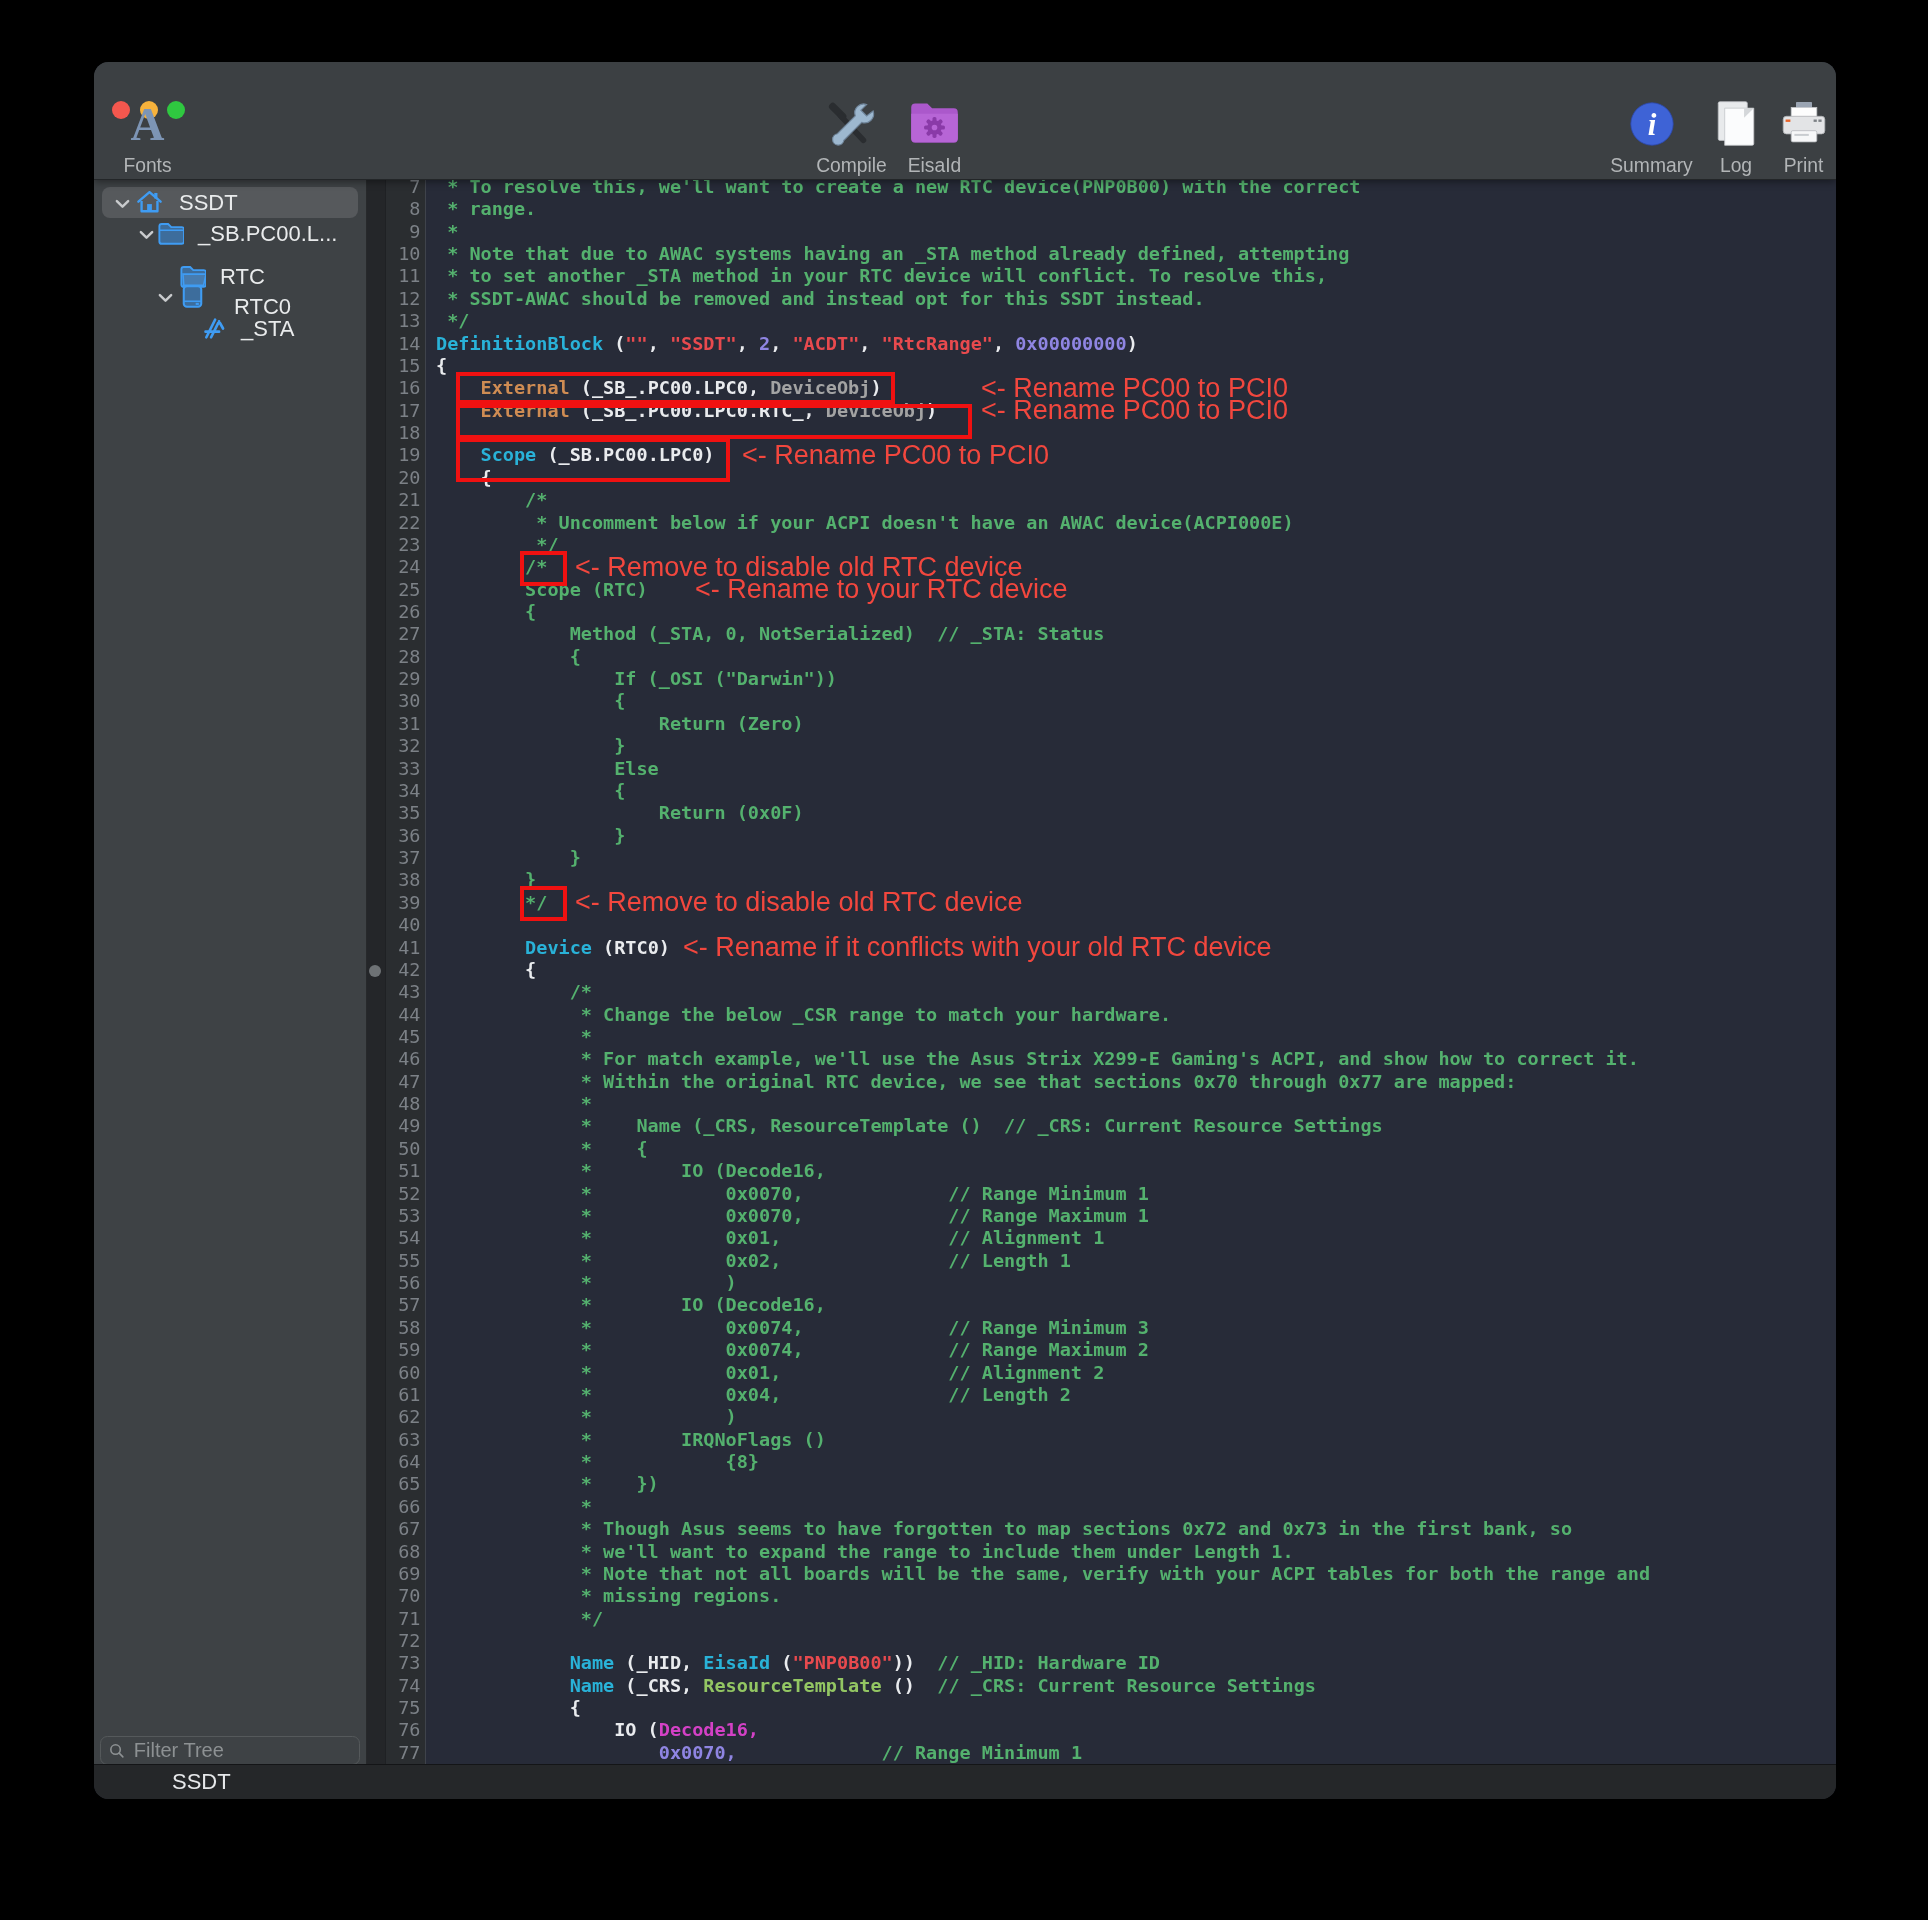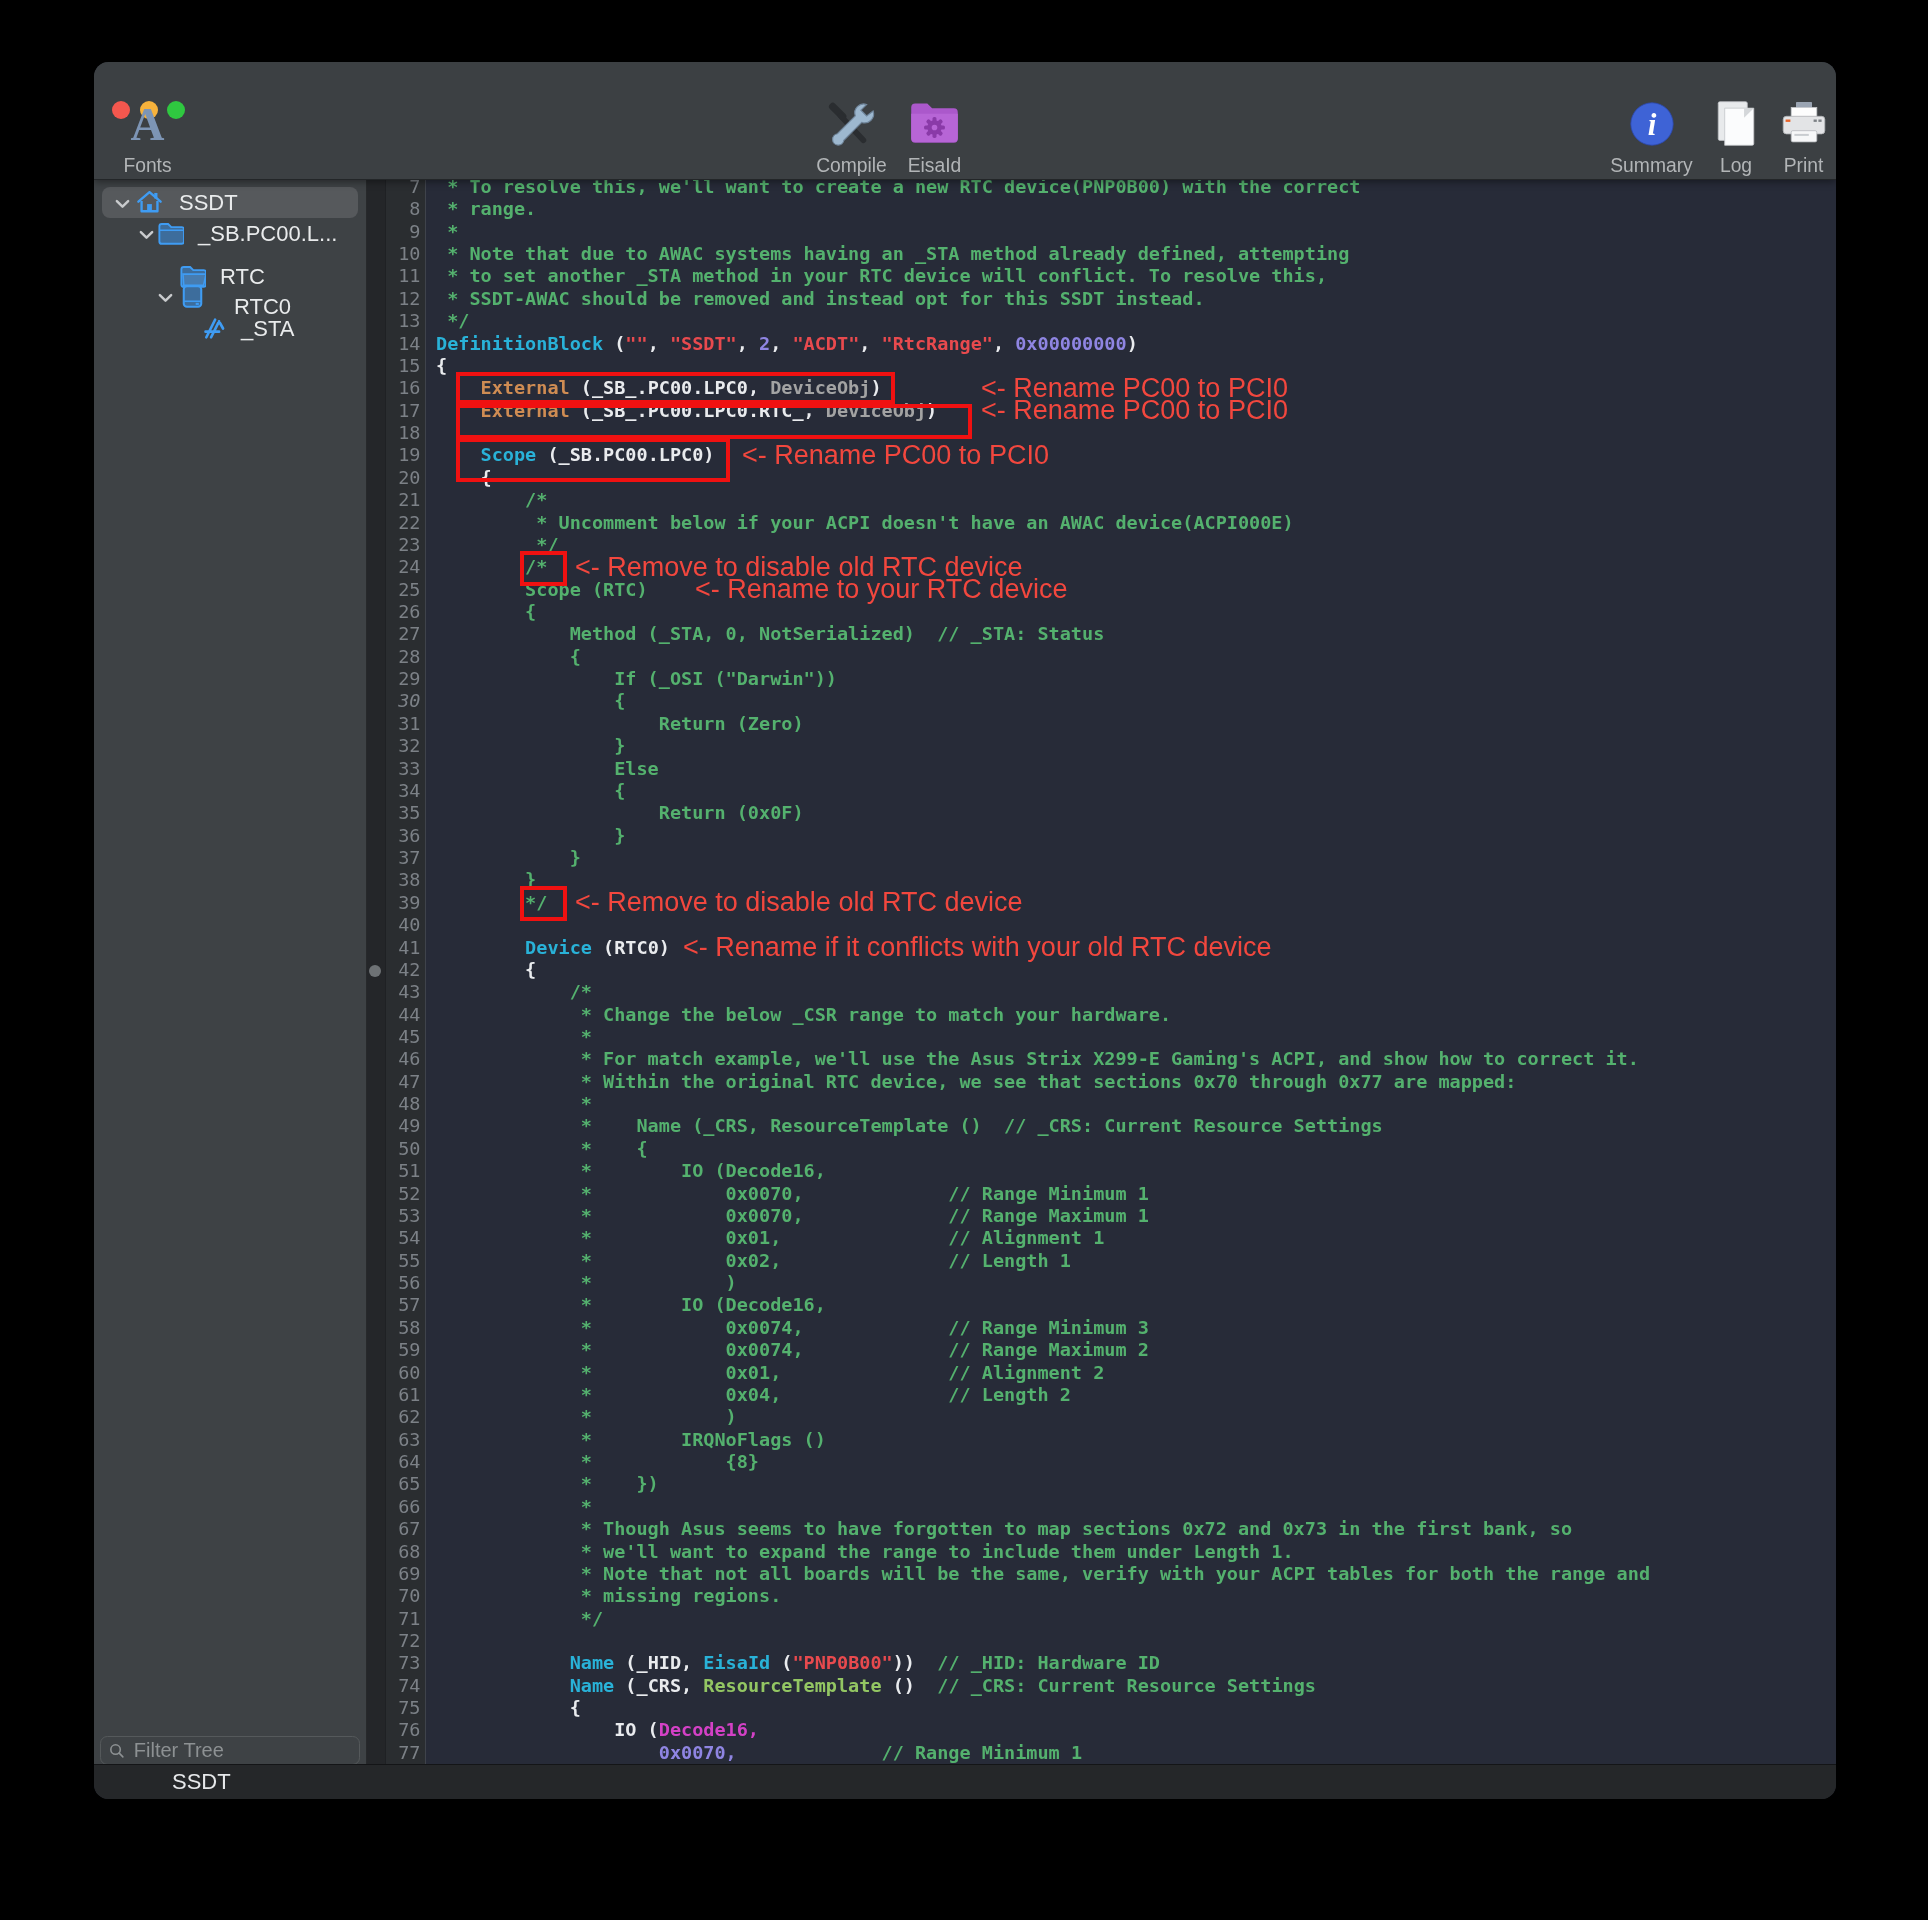--- a/index.html
+++ b/index.html
@@ -216,21 +216,21 @@
           <div class="ln" style="top: 287px;">20</div>
           <div class="ln" style="top: 309px;">21</div>
           <div class="ln" style="top: 332px;">22</div>
           <div class="ln" style="top: 354px;">23</div>
           <div class="ln" style="top: 376px;">24</div>
           <div class="ln" style="top: 399px;">25</div>
           <div class="ln" style="top: 421px;">26</div>
           <div class="ln" style="top: 443px;">27</div>
           <div class="ln" style="top: 466px;">28</div>
           <div class="ln" style="top: 488px;">29</div>
-          <div class="ln" style="top: 510px; font-style: italic;">30</div>
+          <div class="ln" style="top: 510px;">30</div>
           <div class="ln" style="top: 533px;">31</div>
           <div class="ln" style="top: 555px;">32</div>
           <div class="ln" style="top: 578px;">33</div>
           <div class="ln" style="top: 600px;">34</div>
           <div class="ln" style="top: 622px;">35</div>
           <div class="ln" style="top: 645px;">36</div>
           <div class="ln" style="top: 667px;">37</div>
           <div class="ln" style="top: 689px;">38</div>
           <div class="ln" style="top: 712px;">39</div>
           <div class="ln" style="top: 734px;">40</div>

